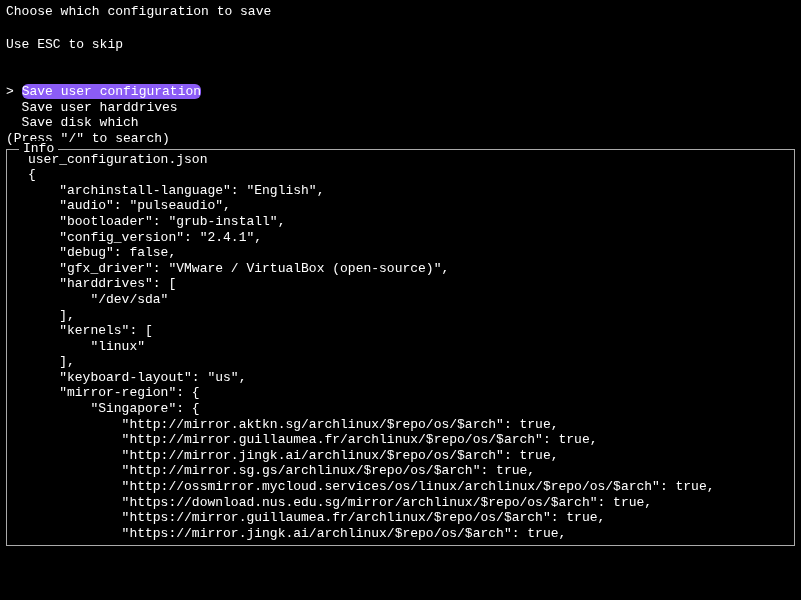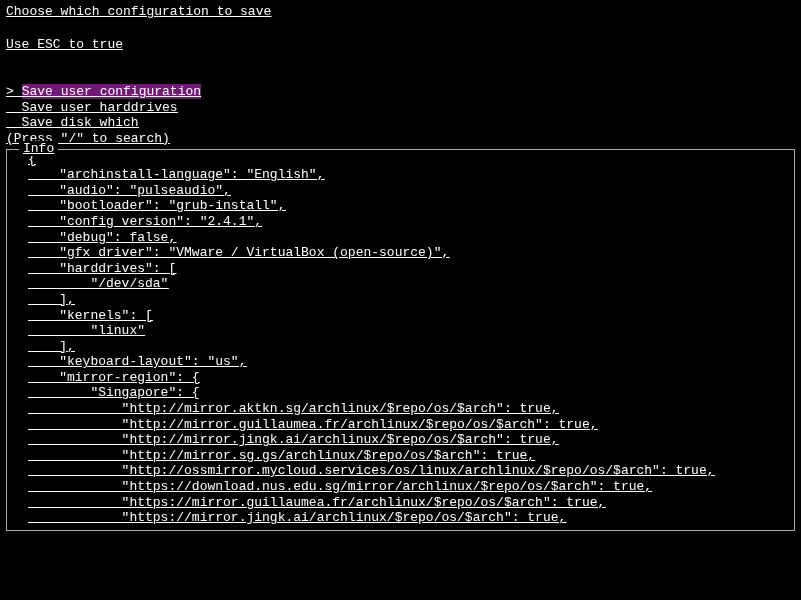--- a/index.html
+++ b/index.html
@@ -1,19 +1,18 @@
 <!DOCTYPE html>
 <html><head>
   <meta charset="utf-8">
   <style>
     * {
       margin: 0;
       padding: 0;
       box-sizing: border-box;
-      text-decoration: underline;
     }
     body {
       background: #000;
       color: #fff;
       font-family: "Courier New", monospace;
       font-size: 13px;
       line-height: 1.2;
       width: 801px;
       height: 600px;
       overflow: hidden;
@@ -25,22 +24,23 @@
     .spacer {
       height: 15px;
     }
     .menu-line {
       white-space: pre;
     }
     .cursor {
       color: #fff;
     }
     .selected {
-      background: #701a75;
+      background: #8b5cf6;
       color: #fff;
+      border-radius: 6px;
     }
     .info-box {
       border: 1px solid #aaa;
       margin-top: 2px;
       padding: 2px 6px 4px 21px;
       position: relative;
     }
     .info-label {
       position: absolute;
       top: -9px;
@@ -53,31 +53,32 @@
       font-family: "Courier New", monospace;
       font-size: 13px;
       line-height: 1.2;
     }
   </style>
 </head>
 <body>
 
 <div class="prompt-line">Choose which configuration to save</div>
 <div class="spacer"></div>
-<div class="prompt-line">Use ESC to true</div>
+<div class="prompt-line">Use ESC to skip</div>
 <div class="spacer"></div>
 <div class="spacer"></div>
 
 <div class="menu-line"><span class="cursor">&gt;</span> <span class="selected">Save user configuration</span></div>
 <div class="menu-line">  <span>Save user harddrives</span></div>
 <div class="menu-line">  <span>Save disk which</span></div>
 <div class="menu-line">(Press "/" to search)</div>
 
 <div class="info-box">
   <span class="info-label">Info</span>
+  <div>user_configuration.json</div>
   <div class="json-content">{</div>
   <div class="json-content">    "archinstall-language": "English",</div>
   <div class="json-content">    "audio": "pulseaudio",</div>
   <div class="json-content">    "bootloader": "grub-install",</div>
   <div class="json-content">    "config_version": "2.4.1",</div>
   <div class="json-content">    "debug": false,</div>
   <div class="json-content">    "gfx_driver": "VMware / VirtualBox (open-source)",</div>
   <div class="json-content">    "harddrives": [</div>
   <div class="json-content">        "/dev/sda"</div>
   <div class="json-content">    ],</div>

